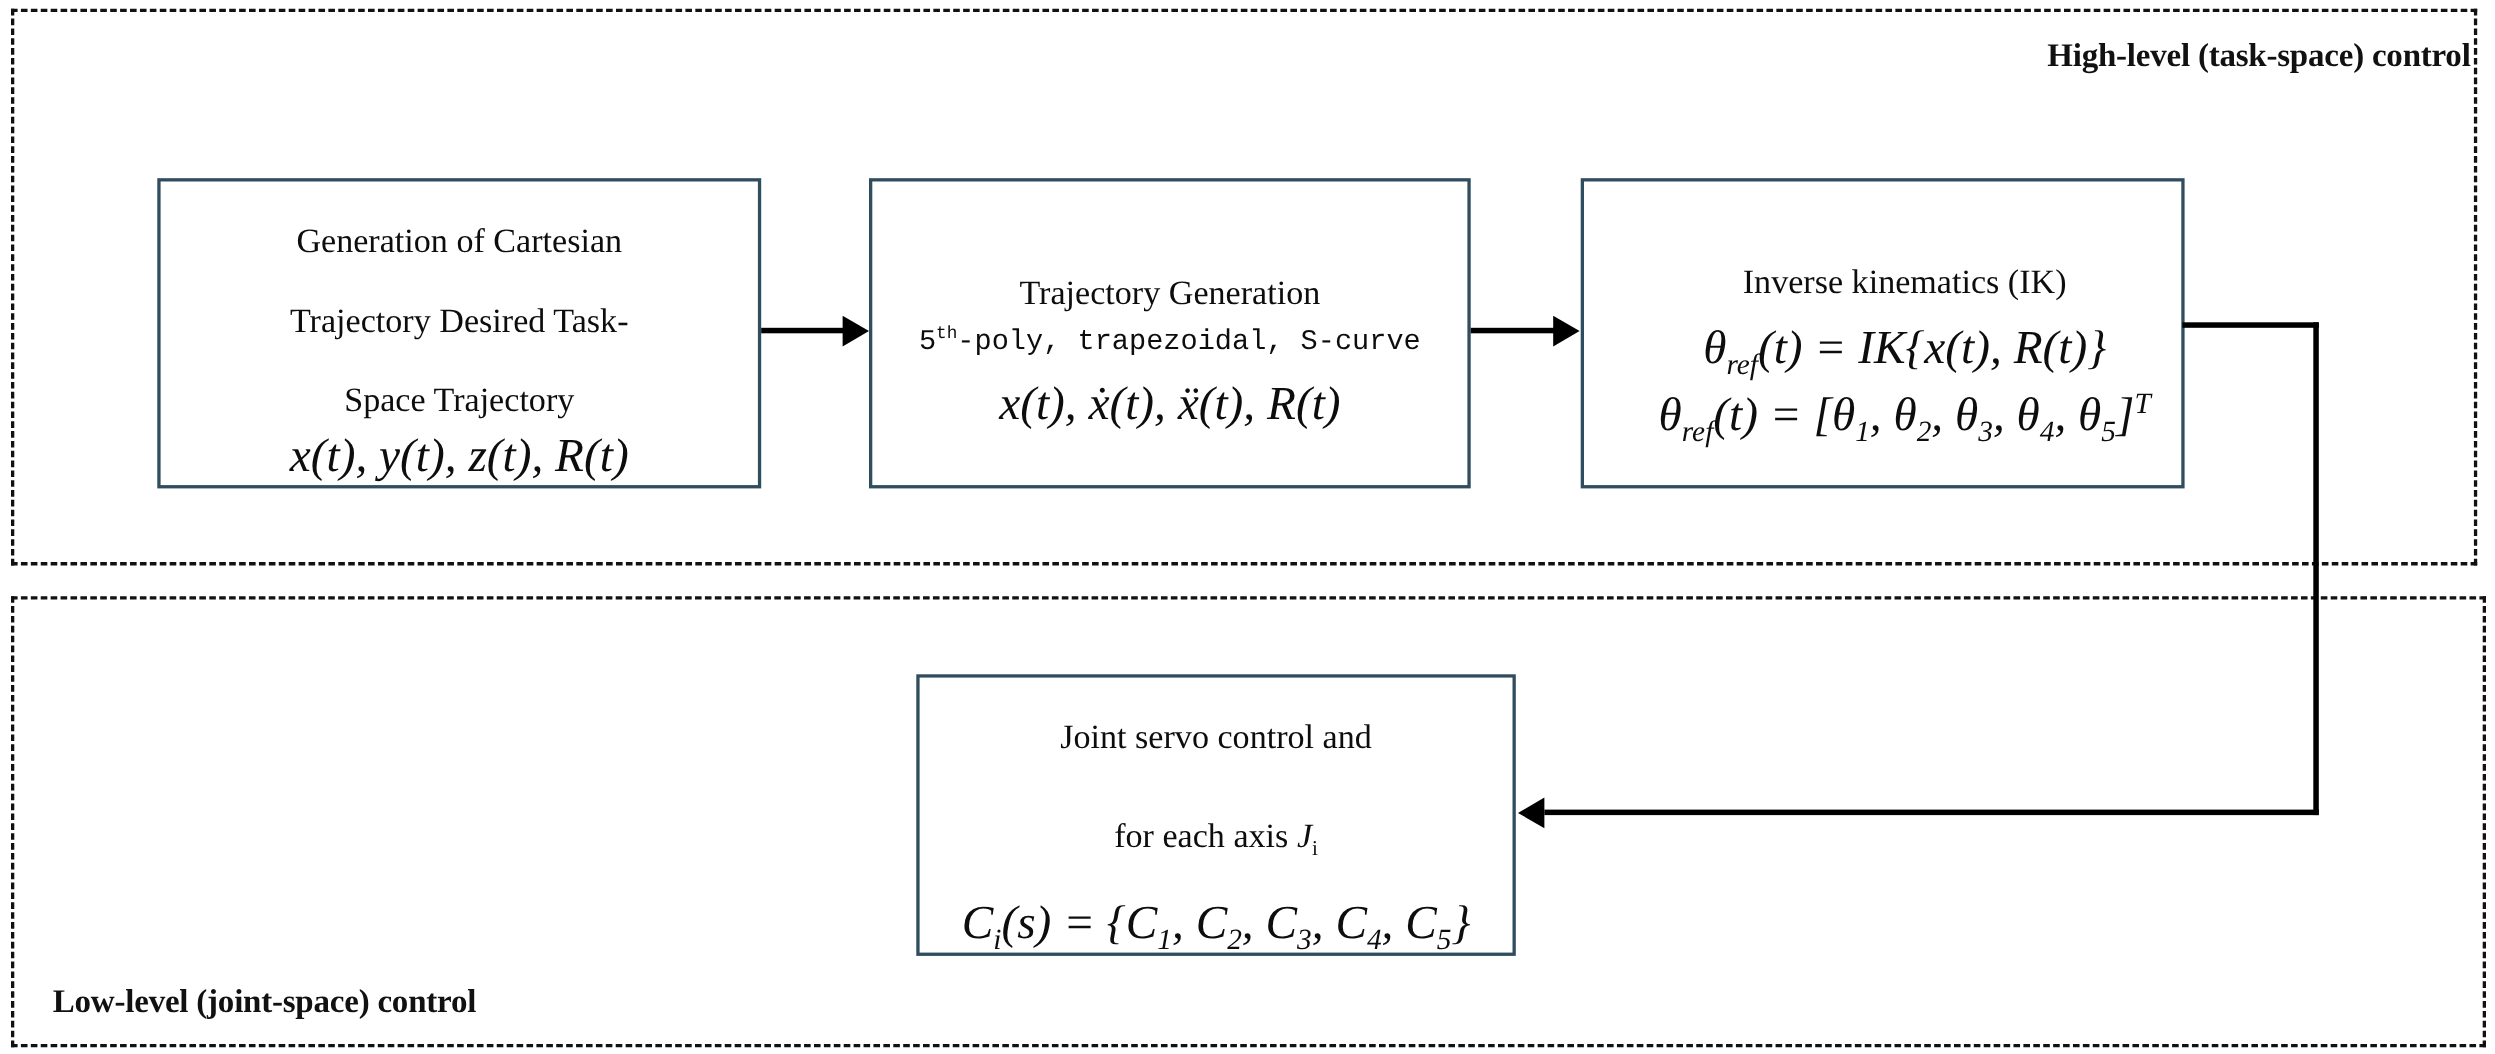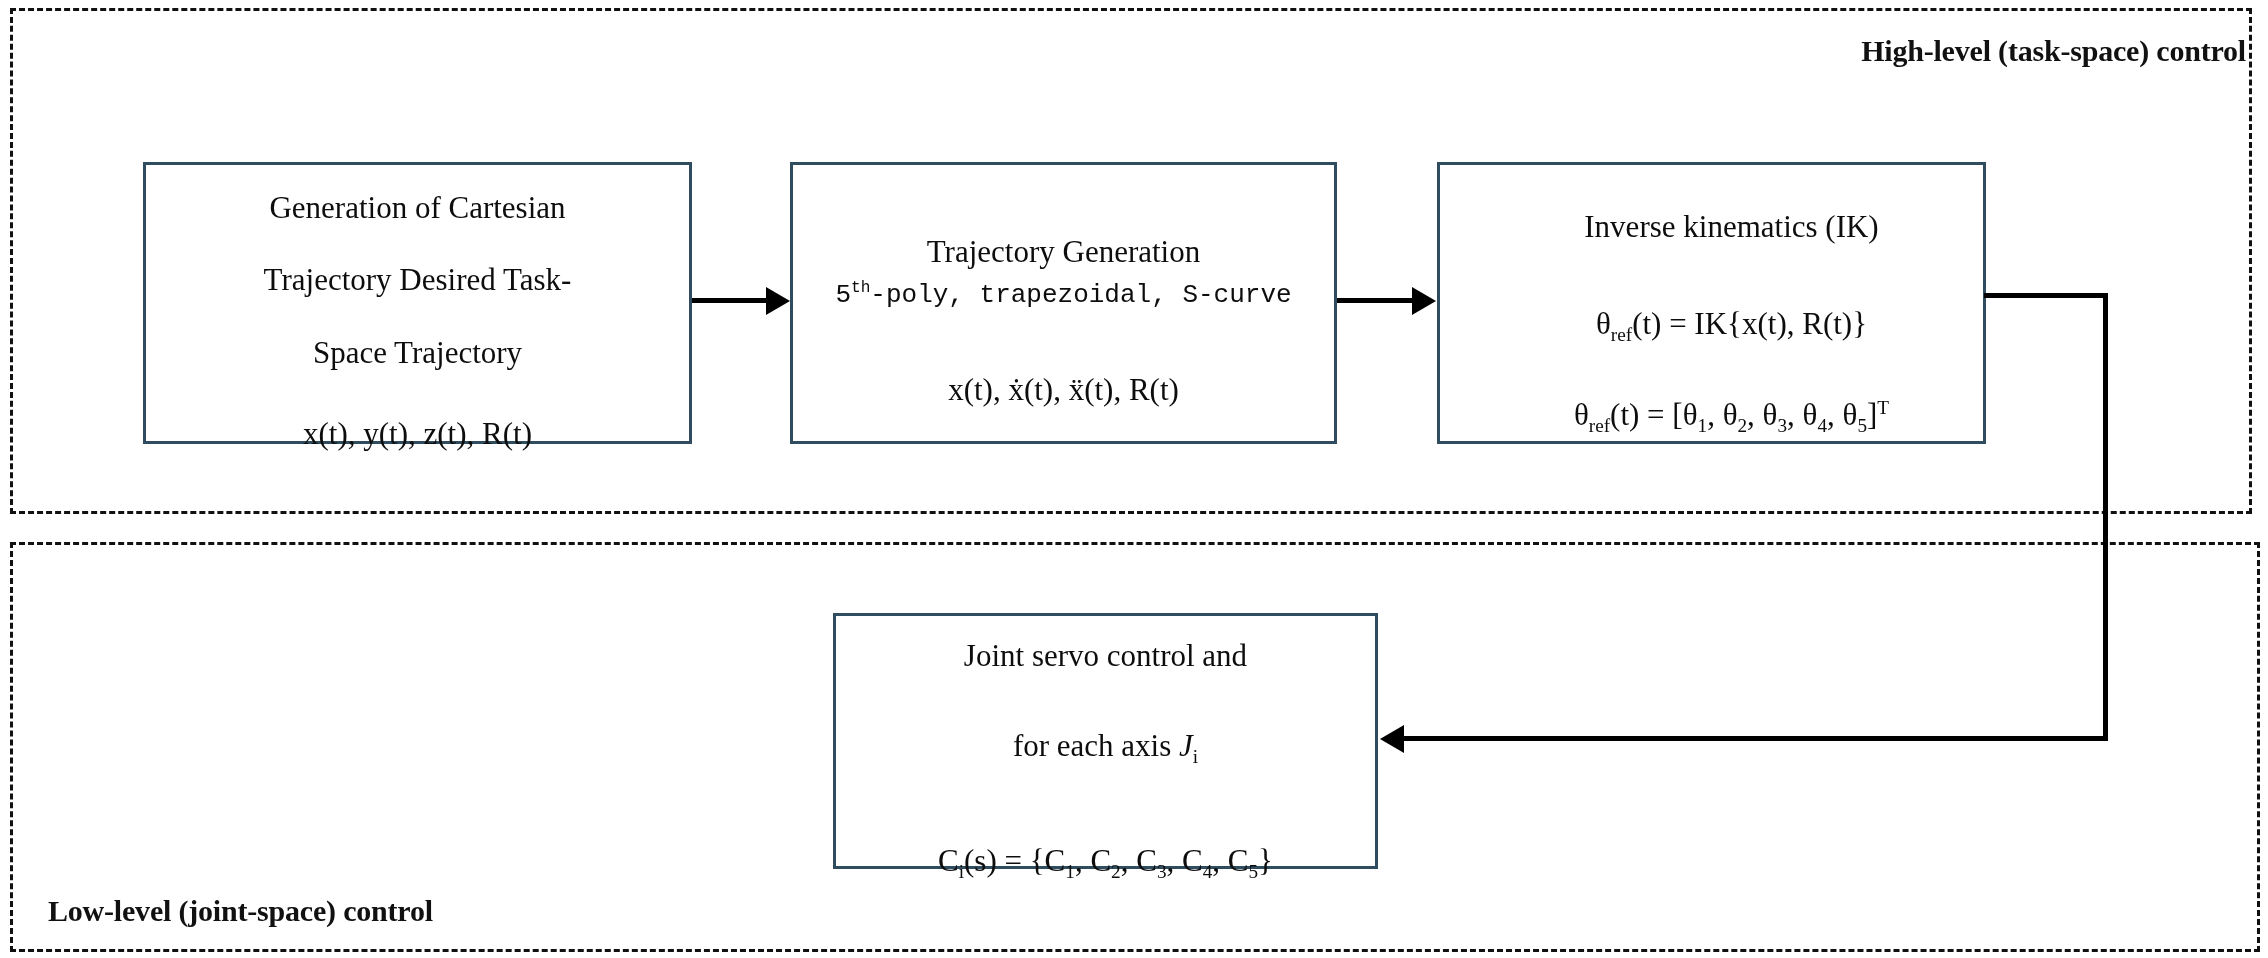--- a/index.html
+++ b/index.html
@@ -56,24 +56,24 @@
     white-space: nowrap;
     margin-top: 36px;
   }
   .line-small {
     font-size: 26px;
     line-height: 1.2;
     white-space: nowrap;
     font-family: Liberation Mono, monospace;
   }
   .line-math {
-    font-size: 31px;
+    font-style: italic;
+    font-size: 43px;
     line-height: 1.2;
     white-space: nowrap;
-    margin-top: 44px;
   }
   .gap-sm { height: 10px; }
   .gap-md { height: 16px; }
   sup { font-size: 0.62em; vertical-align: super; line-height: 0; }
   sub { font-size: 0.62em; vertical-align: sub;  line-height: 0; }
 
   #box-cartesian  { left: 143px;  top: 162px; width: 549px;  height: 282px; }
   #box-trajectory { left: 790px;  top: 162px; width: 547px;  height: 282px; }
   #box-ik         { left: 1437px; top: 162px; width: 549px;  height: 282px; padding-left: 40px; }
   #box-joint      { left: 833px;  top: 613px; width: 545px;  height: 256px; gap: 17px; }

